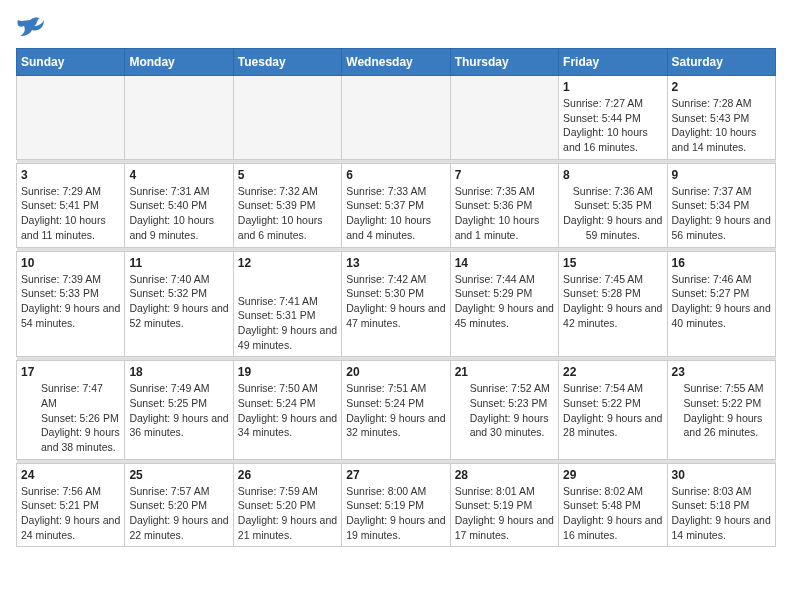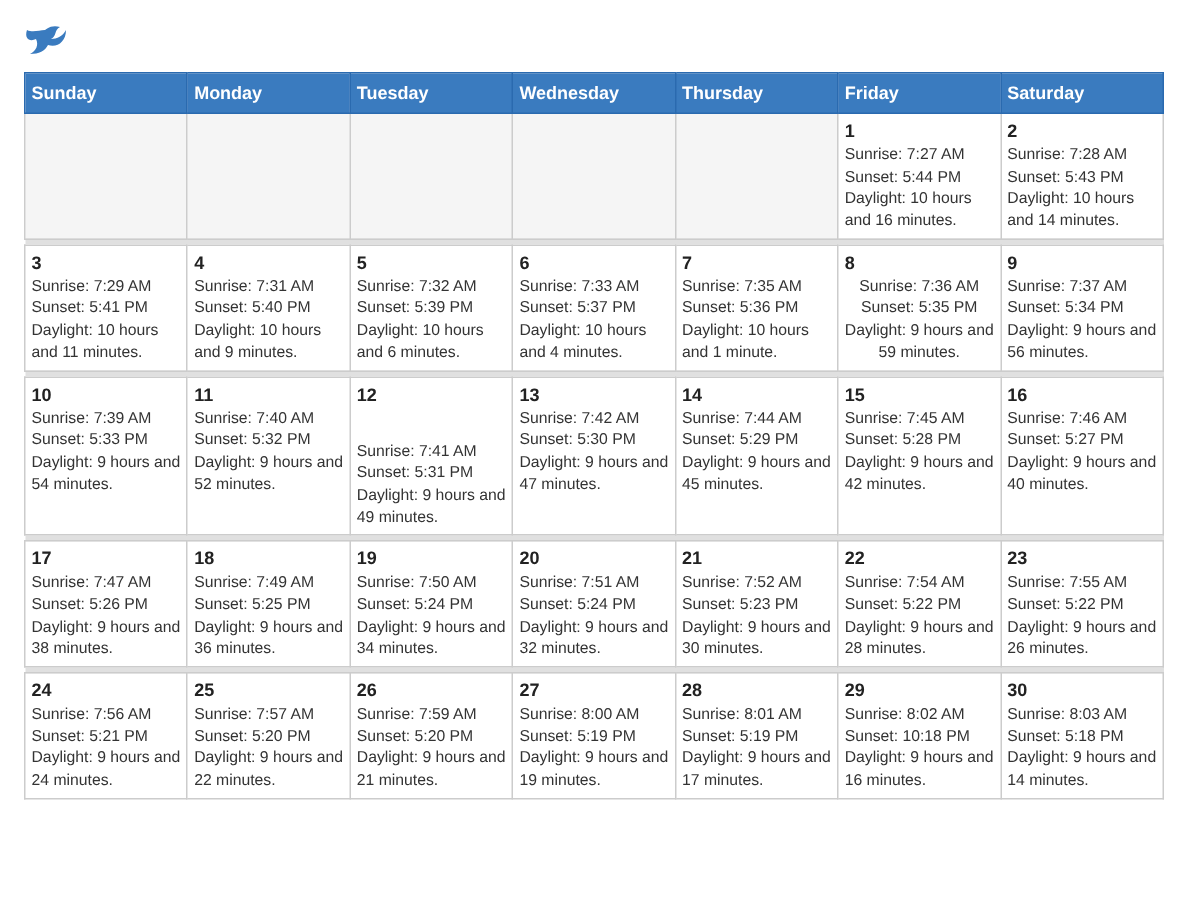--- a/index.html
+++ b/index.html
@@ -218,21 +218,21 @@
 Sunset: 5:27 PM
 Daylight: 9 hours and 40 minutes.</div>
         </td>
       </tr>
       <tr>
         <td colspan="7" style="padding: 0px; height: 4px; background: rgb(224, 224, 224); border: none;"></td>
       </tr>
       <tr>
         <td>
           <div class="day-number">17</div>
-          <div class="day-info" style="white-space: pre-line;">Sunrise: 7:47 AM
+          <div class="day-info" style="white-space: pre-line; margin-left: 20px;">Sunrise: 7:47 AM
 Sunset: 5:26 PM
 Daylight: 9 hours and 38 minutes.</div>
         </td>
         <td>
           <div class="day-number">18</div>
           <div class="day-info" style="white-space: pre-line;">Sunrise: 7:49 AM
 Sunset: 5:25 PM
 Daylight: 9 hours and 36 minutes.</div>
         </td>
         <td>
@@ -242,33 +242,33 @@
 Daylight: 9 hours and 34 minutes.</div>
         </td>
         <td>
           <div class="day-number">20</div>
           <div class="day-info" style="white-space: pre-line;">Sunrise: 7:51 AM
 Sunset: 5:24 PM
 Daylight: 9 hours and 32 minutes.</div>
         </td>
         <td>
           <div class="day-number">21</div>
-          <div class="day-info" style="white-space: pre-line;">Sunrise: 7:52 AM
+          <div class="day-info" style="white-space: pre-line; margin-left: 15px;">Sunrise: 7:52 AM
 Sunset: 5:23 PM
 Daylight: 9 hours and 30 minutes.</div>
         </td>
         <td>
           <div class="day-number">22</div>
           <div class="day-info" style="white-space: pre-line;">Sunrise: 7:54 AM
 Sunset: 5:22 PM
 Daylight: 9 hours and 28 minutes.</div>
         </td>
         <td>
           <div class="day-number">23</div>
-          <div class="day-info" style="white-space: pre-line;">Sunrise: 7:55 AM
+          <div class="day-info" style="white-space: pre-line; margin-left: 12px;">Sunrise: 7:55 AM
 Sunset: 5:22 PM
 Daylight: 9 hours and 26 minutes.</div>
         </td>
       </tr>
       <tr>
         <td colspan="7" style="padding: 0px; height: 4px; background: rgb(224, 224, 224); border: none;"></td>
       </tr>
       <tr>
         <td>
           <div class="day-number">24</div>
@@ -296,21 +296,21 @@
         </td>
         <td>
           <div class="day-number">28</div>
           <div class="day-info" style="white-space: pre-line;">Sunrise: 8:01 AM
 Sunset: 5:19 PM
 Daylight: 9 hours and 17 minutes.</div>
         </td>
         <td>
           <div class="day-number">29</div>
           <div class="day-info" style="white-space: pre-line;">Sunrise: 8:02 AM
-Sunset: 10:18 PM
+Sunset: 5:48 PM
 Daylight: 9 hours and 16 minutes.</div>
         </td>
         <td>
           <div class="day-number">30</div>
           <div class="day-info" style="white-space: pre-line;">Sunrise: 8:03 AM
 Sunset: 5:18 PM
 Daylight: 9 hours and 14 minutes.</div>
         </td>
       </tr>
     </tbody>

